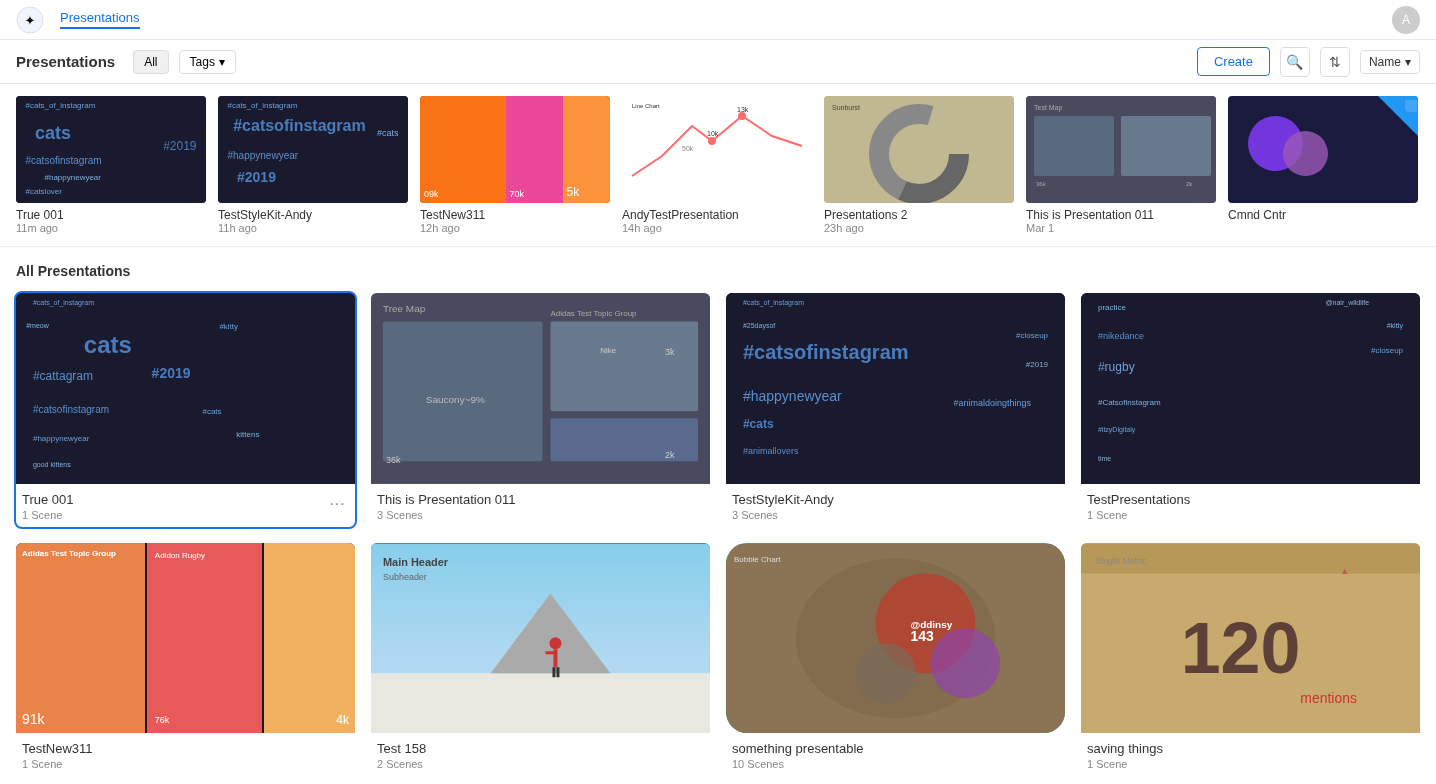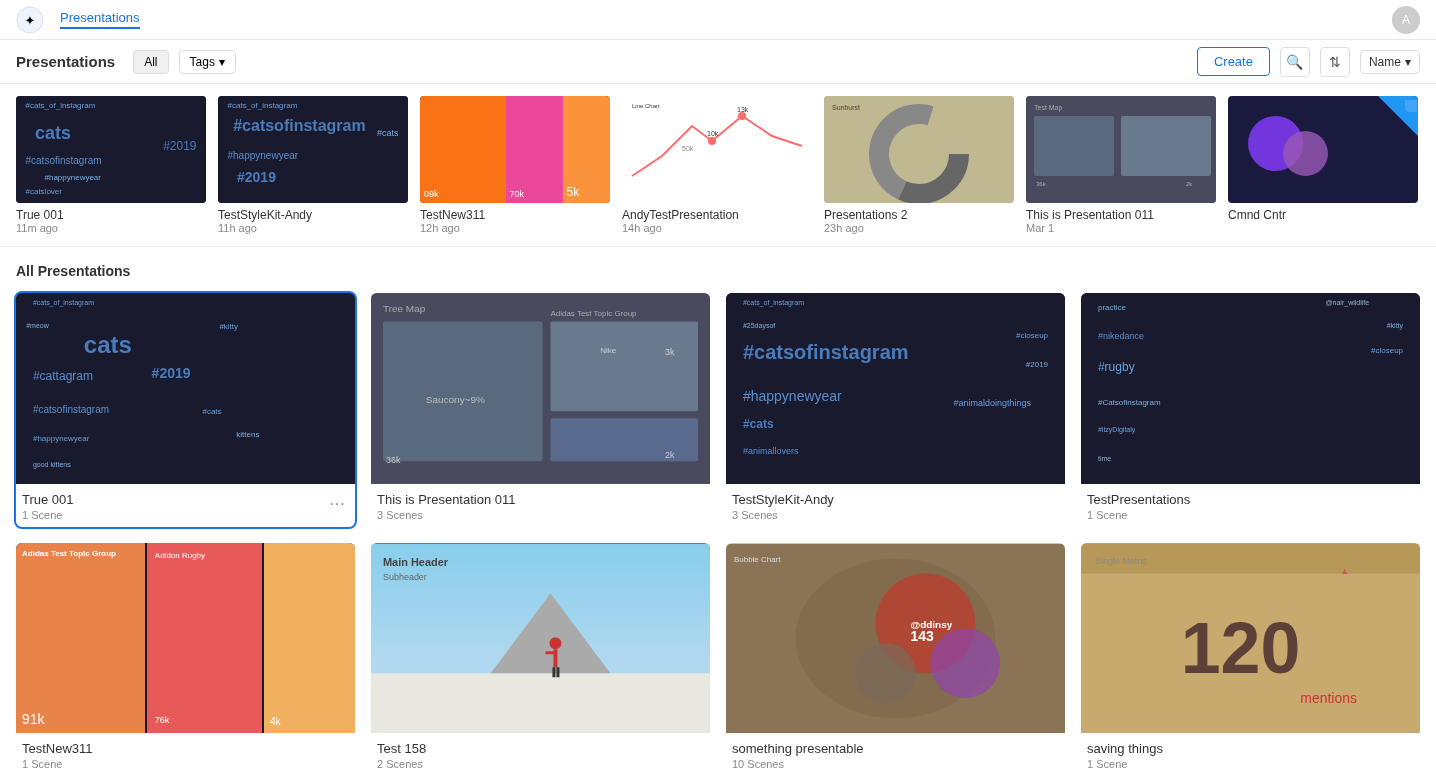--- a/index.html
+++ b/index.html
@@ -343,21 +343,21 @@
           <div style="flex:0 0 38%;background:#e8834a;display:flex;flex-direction:column;justify-content:space-between;padding:6px;">
             <span style="font-size:8px;color:#fff;font-weight:bold;">Adidas Test Topic Group</span>
             <span style="font-size:14px;color:#fff;">91k</span>
           </div>
           <div style="flex:0 0 34%;background:#e85a5a;display:flex;flex-direction:column;justify-content:space-between;padding:8px;gap:36px;">
             <span style="font-size:8px;color:#fff;">Adidon Rugby</span>
             <span style="font-size:9px;color:#fff;">76k</span>
           </div>
           <div style="flex:1;background:#f0b060;display:flex;flex-direction:column;justify-content:space-between;padding:6px;">
             <span style="font-size:8px;color:#fff;"></span>
-            <span style="font-size:10px;color:#fff;">4k</span>
+            <span style="font-size:12px;color:#fff;text-align:right;">4k</span>
           </div>
         </div>
       </div>
       <div class="pres-info">
         <div>
           <div class="pres-name">TestNew311</div>
           <div class="pres-scenes">1 Scene</div>
         </div>
         <div class="pres-more-btn">···</div>
       </div>
@@ -389,21 +389,21 @@
       <div class="pres-info">
         <div>
           <div class="pres-name">Test 158</div>
           <div class="pres-scenes">2 Scenes</div>
         </div>
         <div class="pres-more-btn">···</div>
       </div>
     </div>
 
     <div class="pres-card">
-      <div class="pres-thumb" style="background:#fef9c3;">
+      <div class="pres-thumb" style="background:#22c55e;border-radius:21px;">
         <svg viewBox="0 0 340 190" width="100%" height="100%">
           <rect width="340" height="190" fill="#8b7355"></rect>
 
           <ellipse cx="170" cy="95" rx="100" ry="80" fill="#7a6545" opacity="0.5"></ellipse>
           <text x="8" y="18" font-size="8" fill="#ddd">Bubble Chart</text>
 
           <circle cx="200" cy="80" r="50" fill="#c0392b" opacity="0.7"></circle>
           <circle cx="240" cy="120" r="35" fill="#8e44ad" opacity="0.7"></circle>
           <circle cx="160" cy="130" r="30" fill="#7a6a5a" opacity="0.7"></circle>
           <text x="185" y="85" font-size="10" fill="#fff" font-weight="bold">@ddinsy</text>

